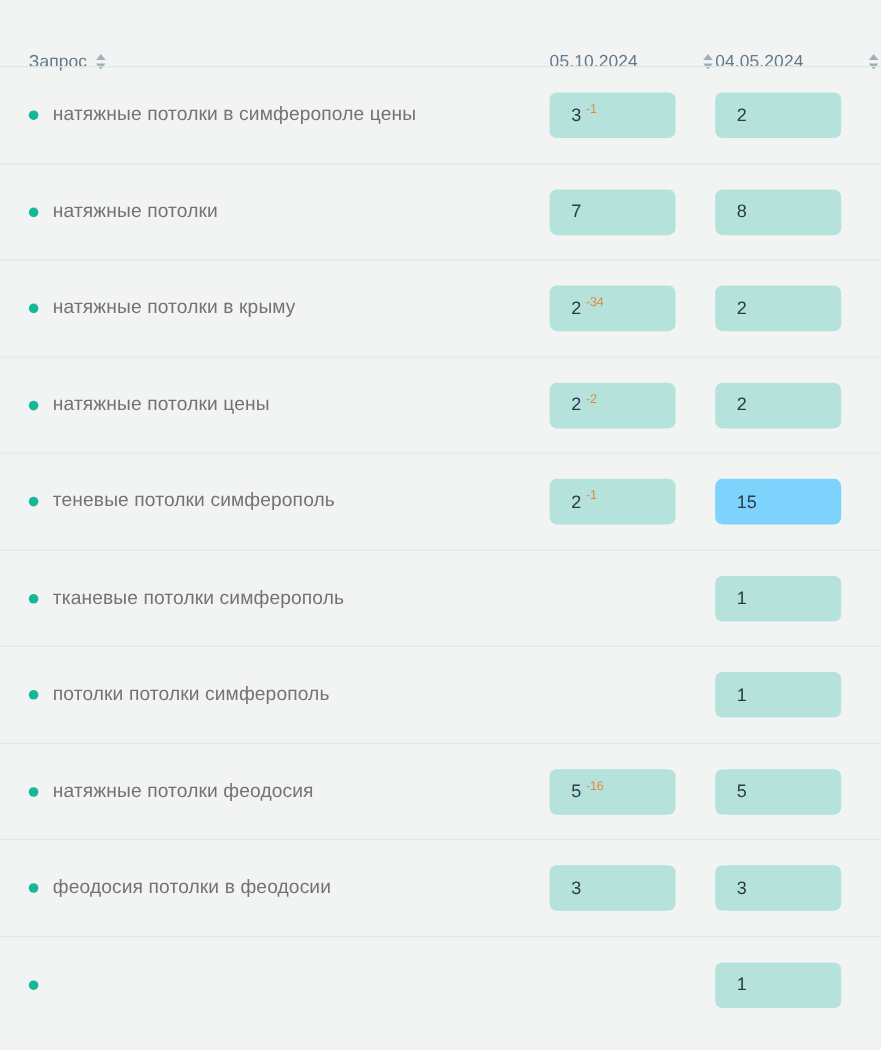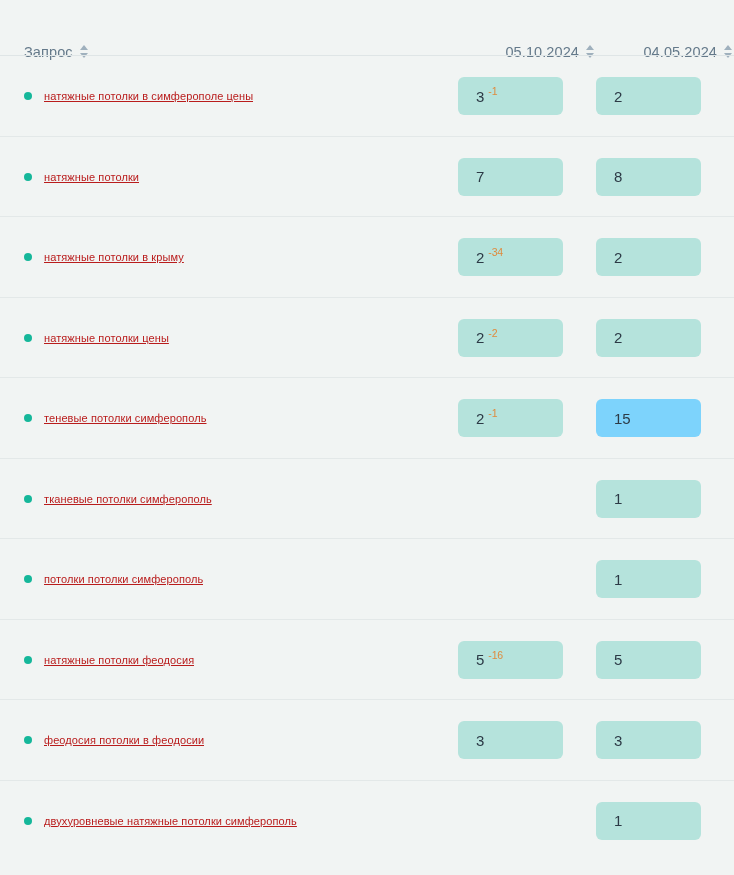--- a/index.html
+++ b/index.html
@@ -51,21 +51,21 @@
     cursor: pointer;
     user-select: none;
     margin-top: 47px;
   }
   .th-query {
     margin-left: 24px;
     flex: 1 1 auto;
   }
   .th-date {
     width: 138px;
-    justify-content: flex-end;
+    justify-content: space-between;
     padding-left: 0;
   }
   .th-date .th-label { white-space: nowrap; }
 
   .sort-icon {
     display: inline-block;
     width: 10px;
     height: 15px;
     position: relative;
     flex: none;
@@ -118,27 +118,26 @@
     min-width: 0;
   }
   .dot {
     width: 8px;
     height: 8px;
     border-radius: 50%;
     background: #15b79a;
     flex: none;
   }
   .query-text {
-    font-size: 11px;
-    color: #b91c1c;
+    font-size: 16px;
+    color: #737373;
     letter-spacing: .1px;
     white-space: nowrap;
     overflow: hidden;
     text-overflow: ellipsis;
-    text-decoration: underline;
   }
 
   .cell-val {
     width: 138px;
     flex: none;
     display: flex;
     align-items: center;
   }
   .pill {
     width: 105px;
@@ -332,21 +331,20 @@
         </div>
         <div class="cell-val">
           <div class="pill">
             <span class="pill-val">3</span>
           </div>
         </div>
       </div>
       <div class="row">
         <div class="cell-query">
           <span class="dot"></span>
-          <span class="query-text">двухуровневые натяжные потолки симферополь</span>
         </div>
         <div class="cell-val">
           <div class="pill empty">
             <span class="pill-val"></span>
           </div>
         </div>
         <div class="cell-val">
           <div class="pill">
             <span class="pill-val">1</span>
           </div>

